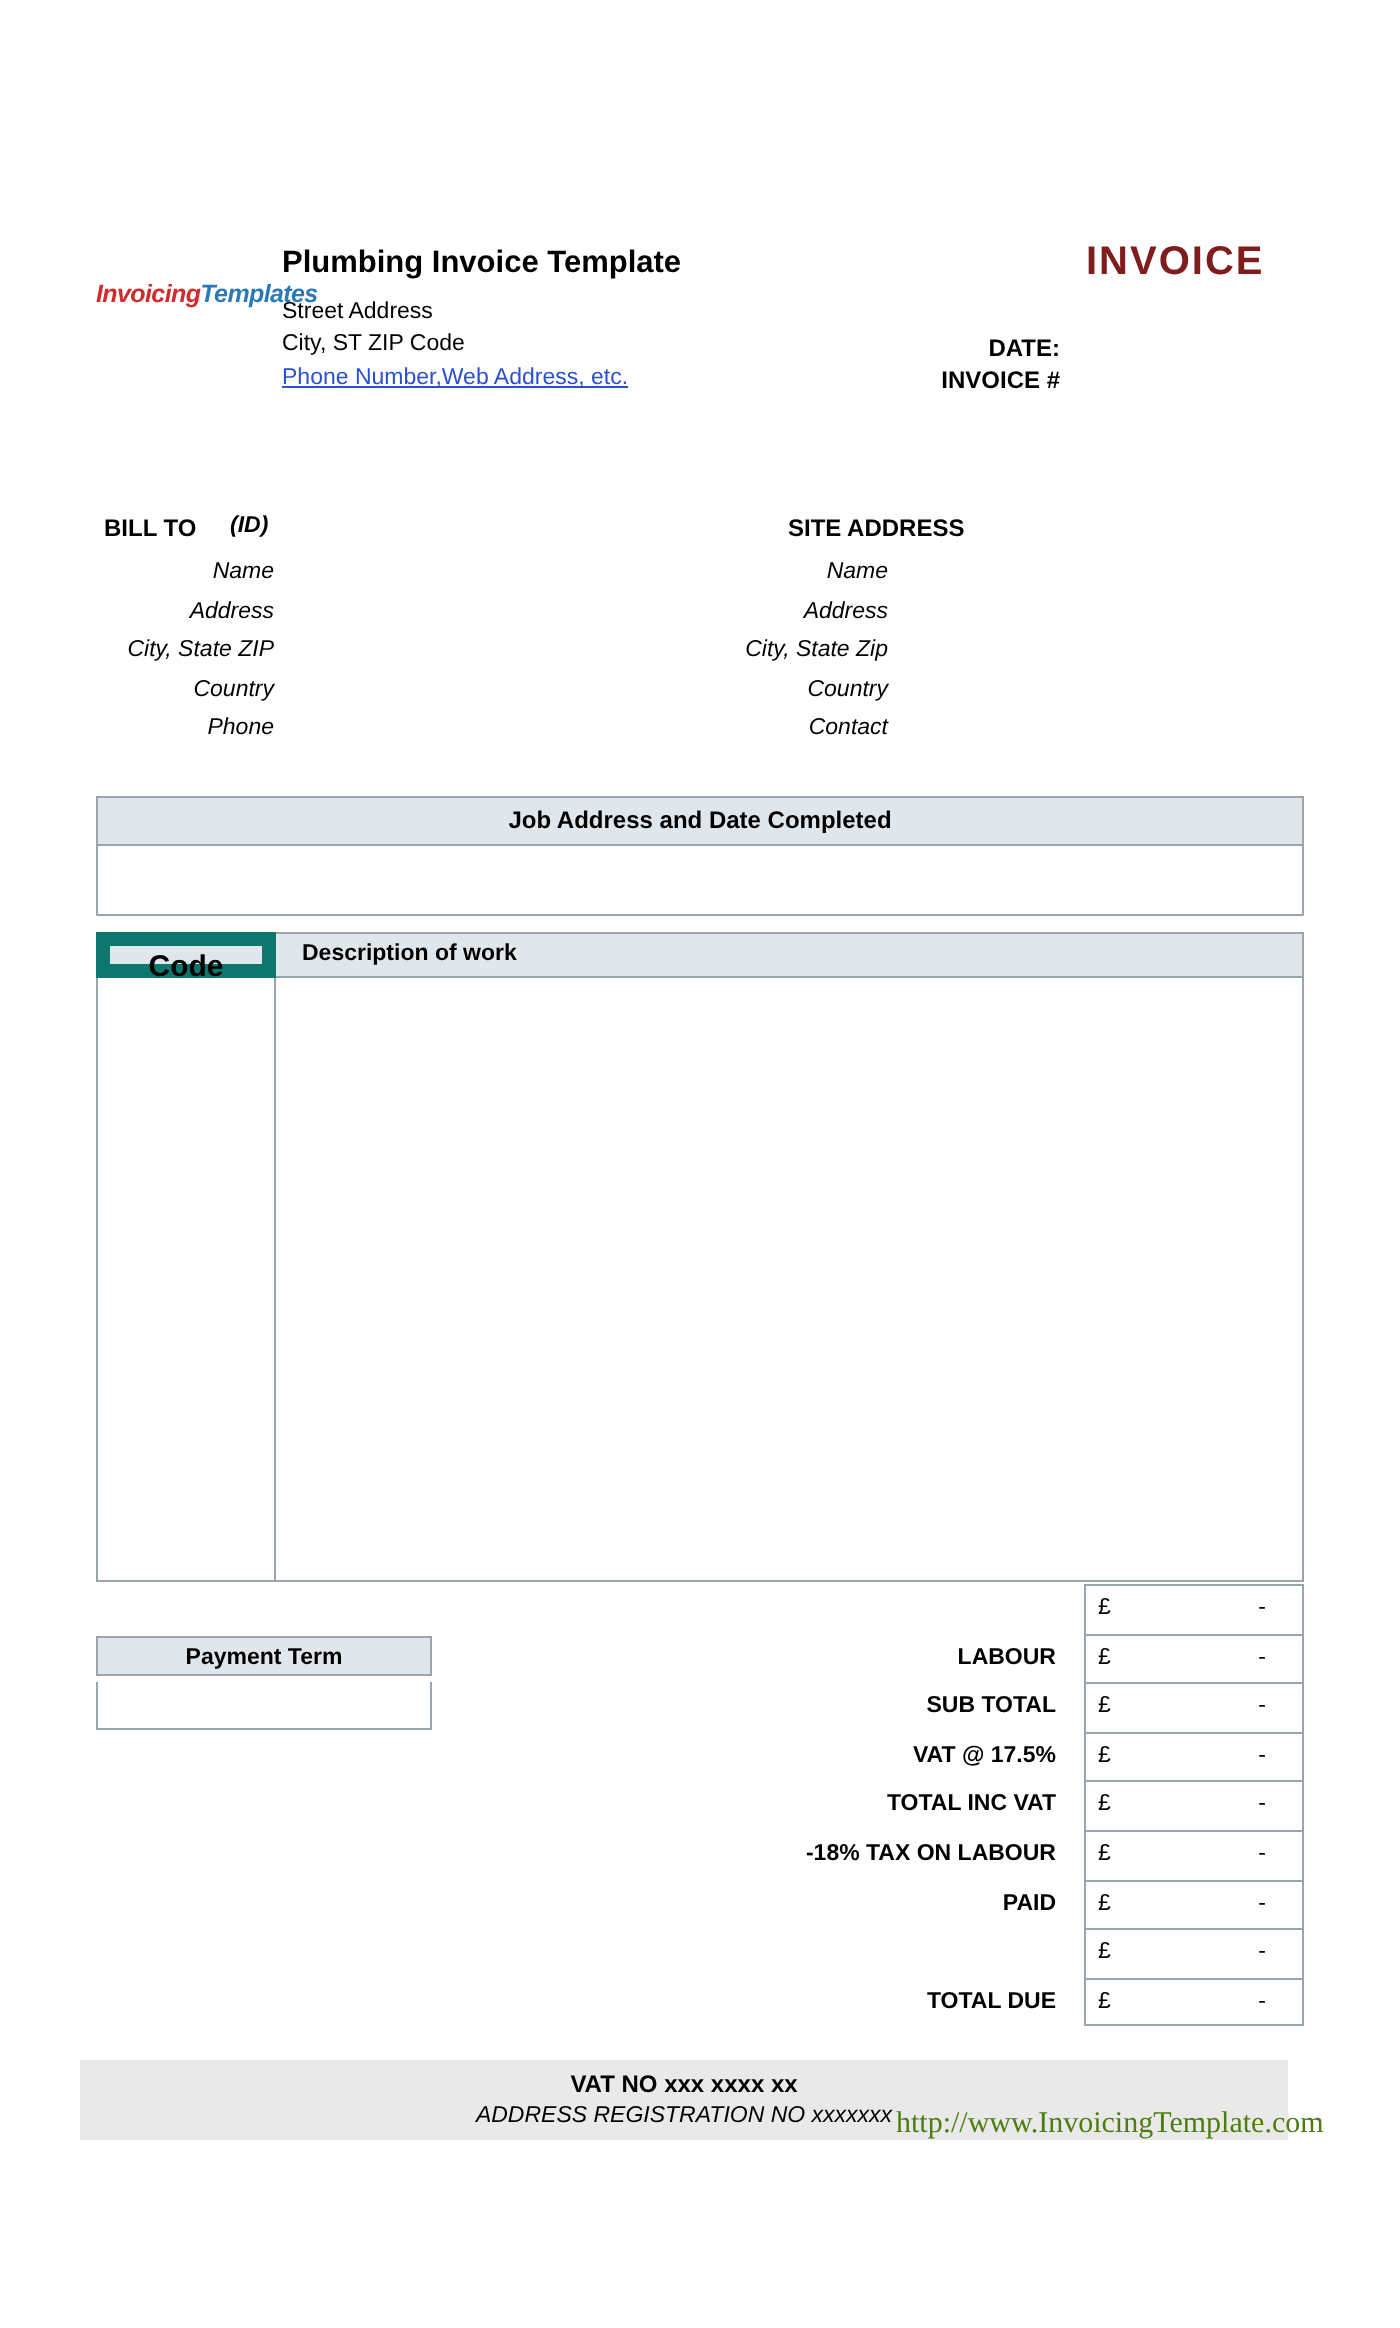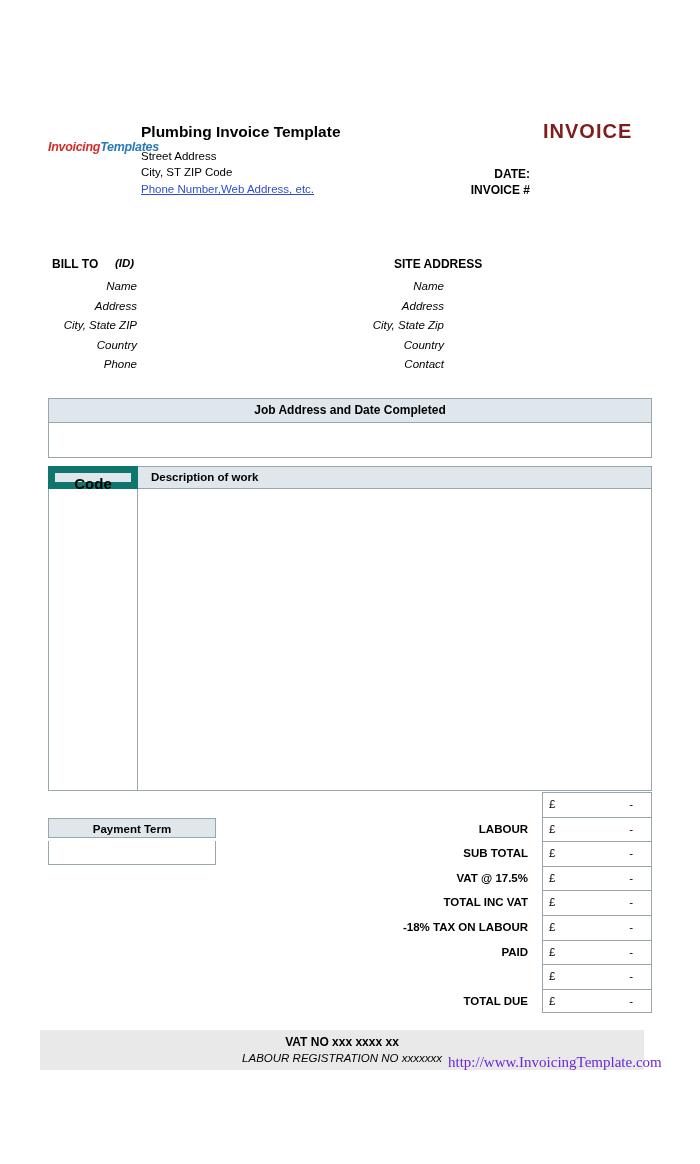--- a/index.html
+++ b/index.html
@@ -331,21 +331,21 @@
     text-align: center;
     font-size: 11.5px;
     font-style: italic;
   }
   .watermark {
     position: absolute;
     left: 448px;
     top: 1054px;
     font-family: "Liberation Serif", serif;
     font-size: 15px;
-    color: #6d28d9;
+    color: #4d7c0f;
   }
 </style>
 </head>
 <body>
 
 <div class="page">
 
   <div class="logo">
     <span class="l1">Invoicing</span><span class="l5">Templates</span>
   </div>
@@ -451,18 +451,18 @@
       <div class="total-label">TOTAL DUE</div>
       <div class="total-cell">
         <span class="total-cur">£</span>
         <span class="total-val">-</span>
       </div>
     </div>
   </div>
 
   <div class="footer-bar">
     <div class="footer-line1">VAT NO  xxx xxxx xx</div>
-    <div class="footer-line2">LABOUR REGISTRATION NO xxxxxxx</div>
+    <div class="footer-line2">ADDRESS REGISTRATION NO xxxxxxx</div>
   </div>
 
   <div class="watermark">http://www.InvoicingTemplate.com</div>
 
 </div>
 
 </body></html>

